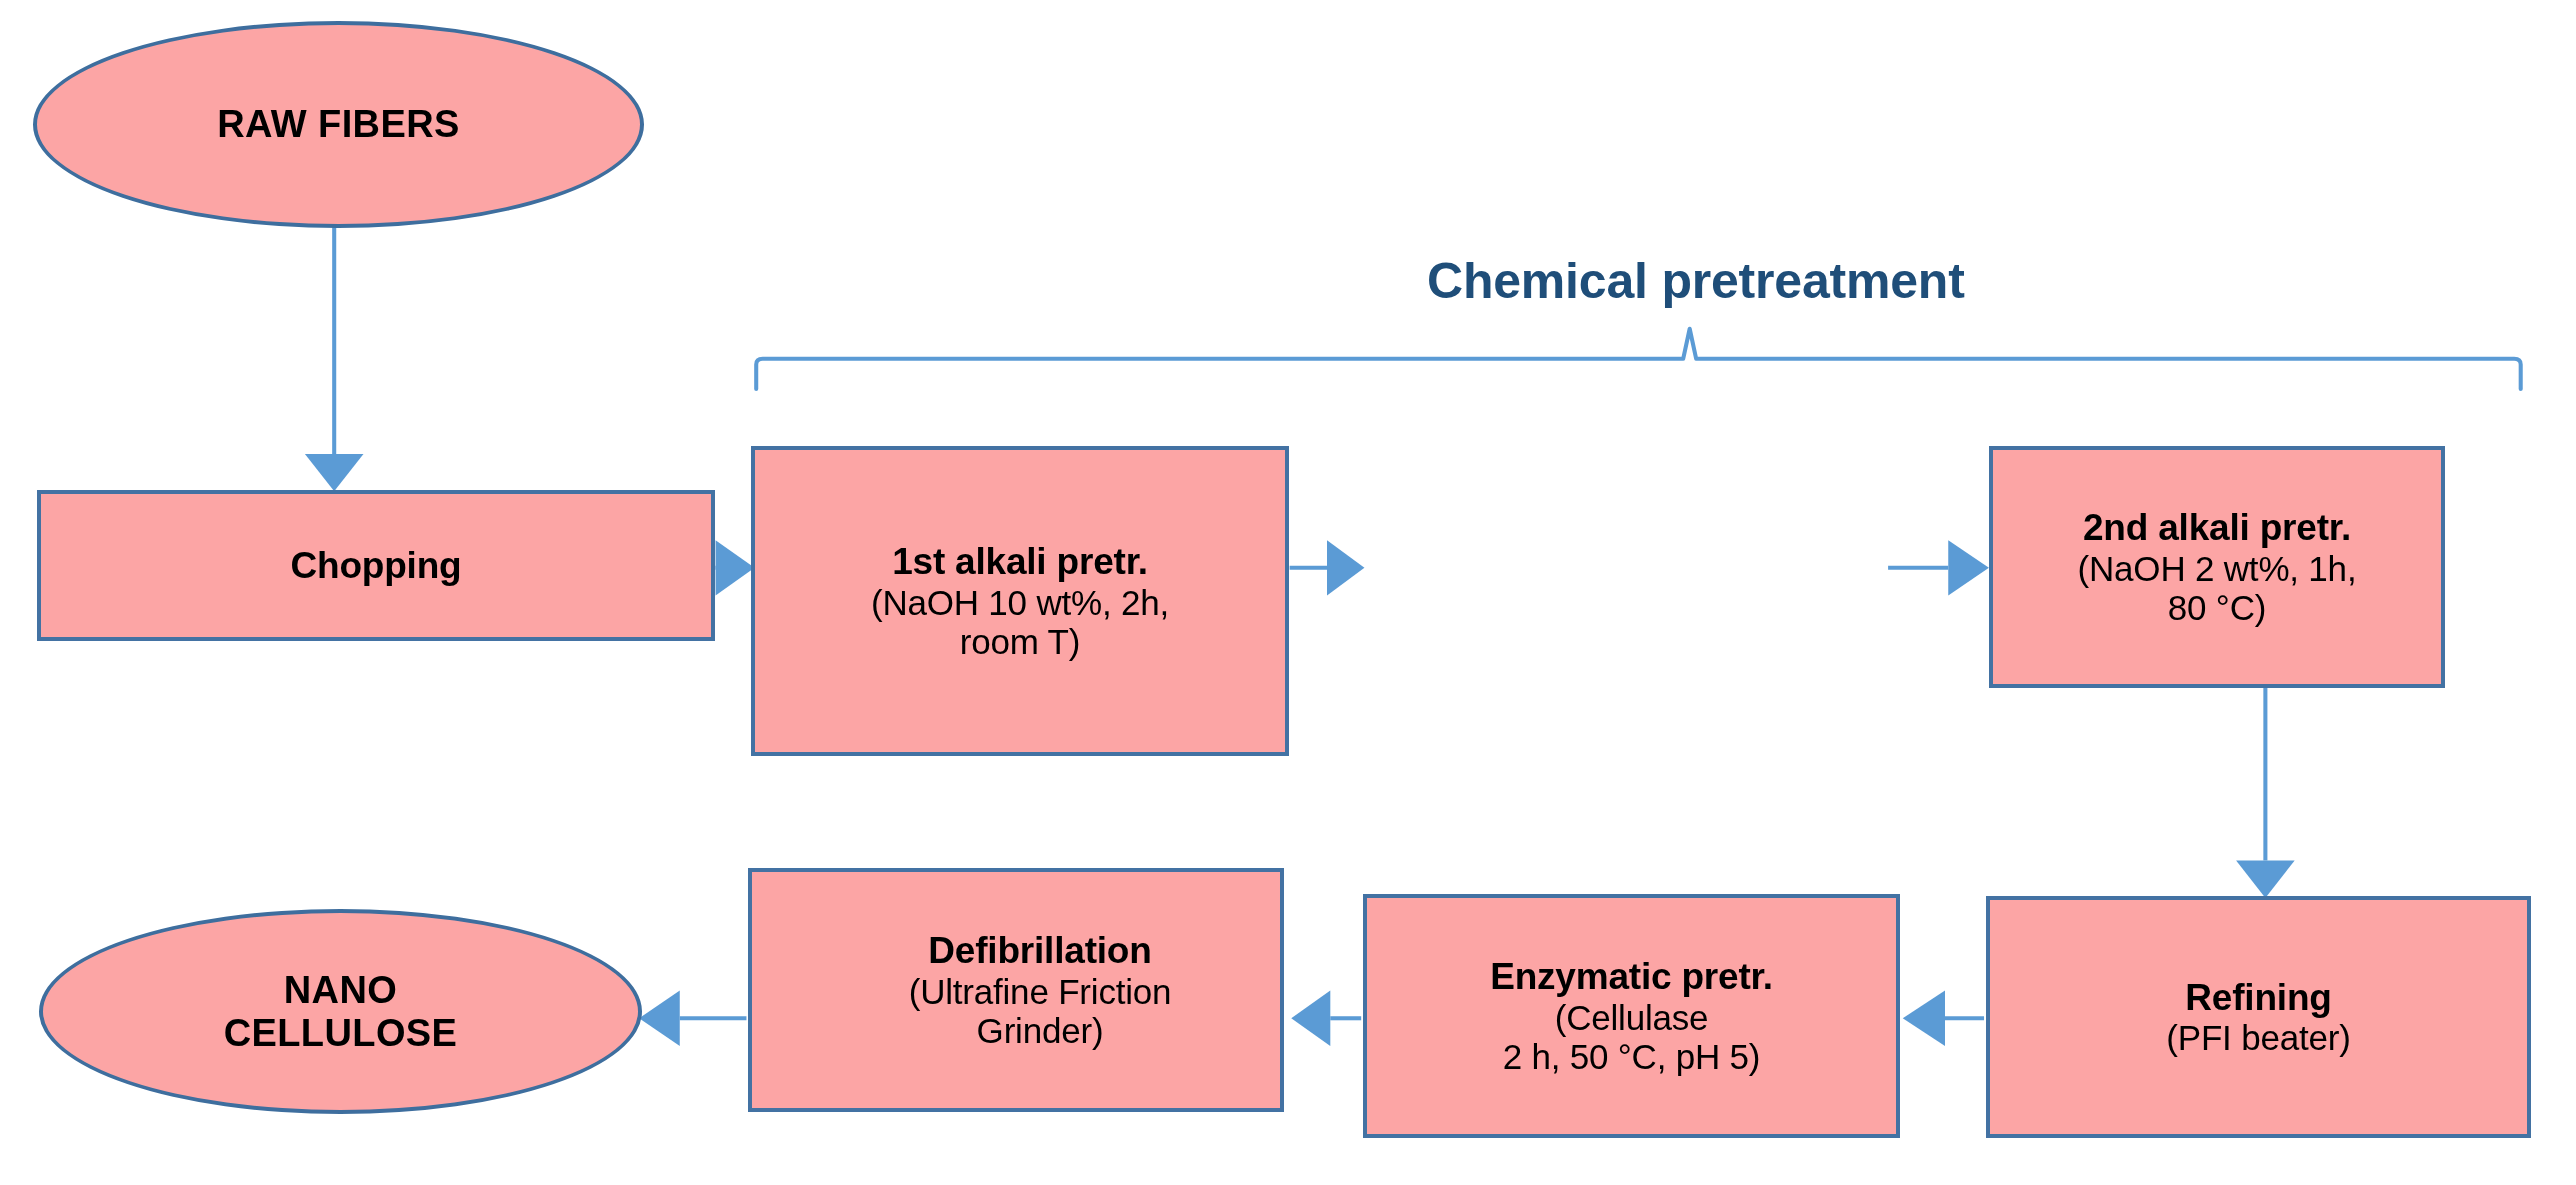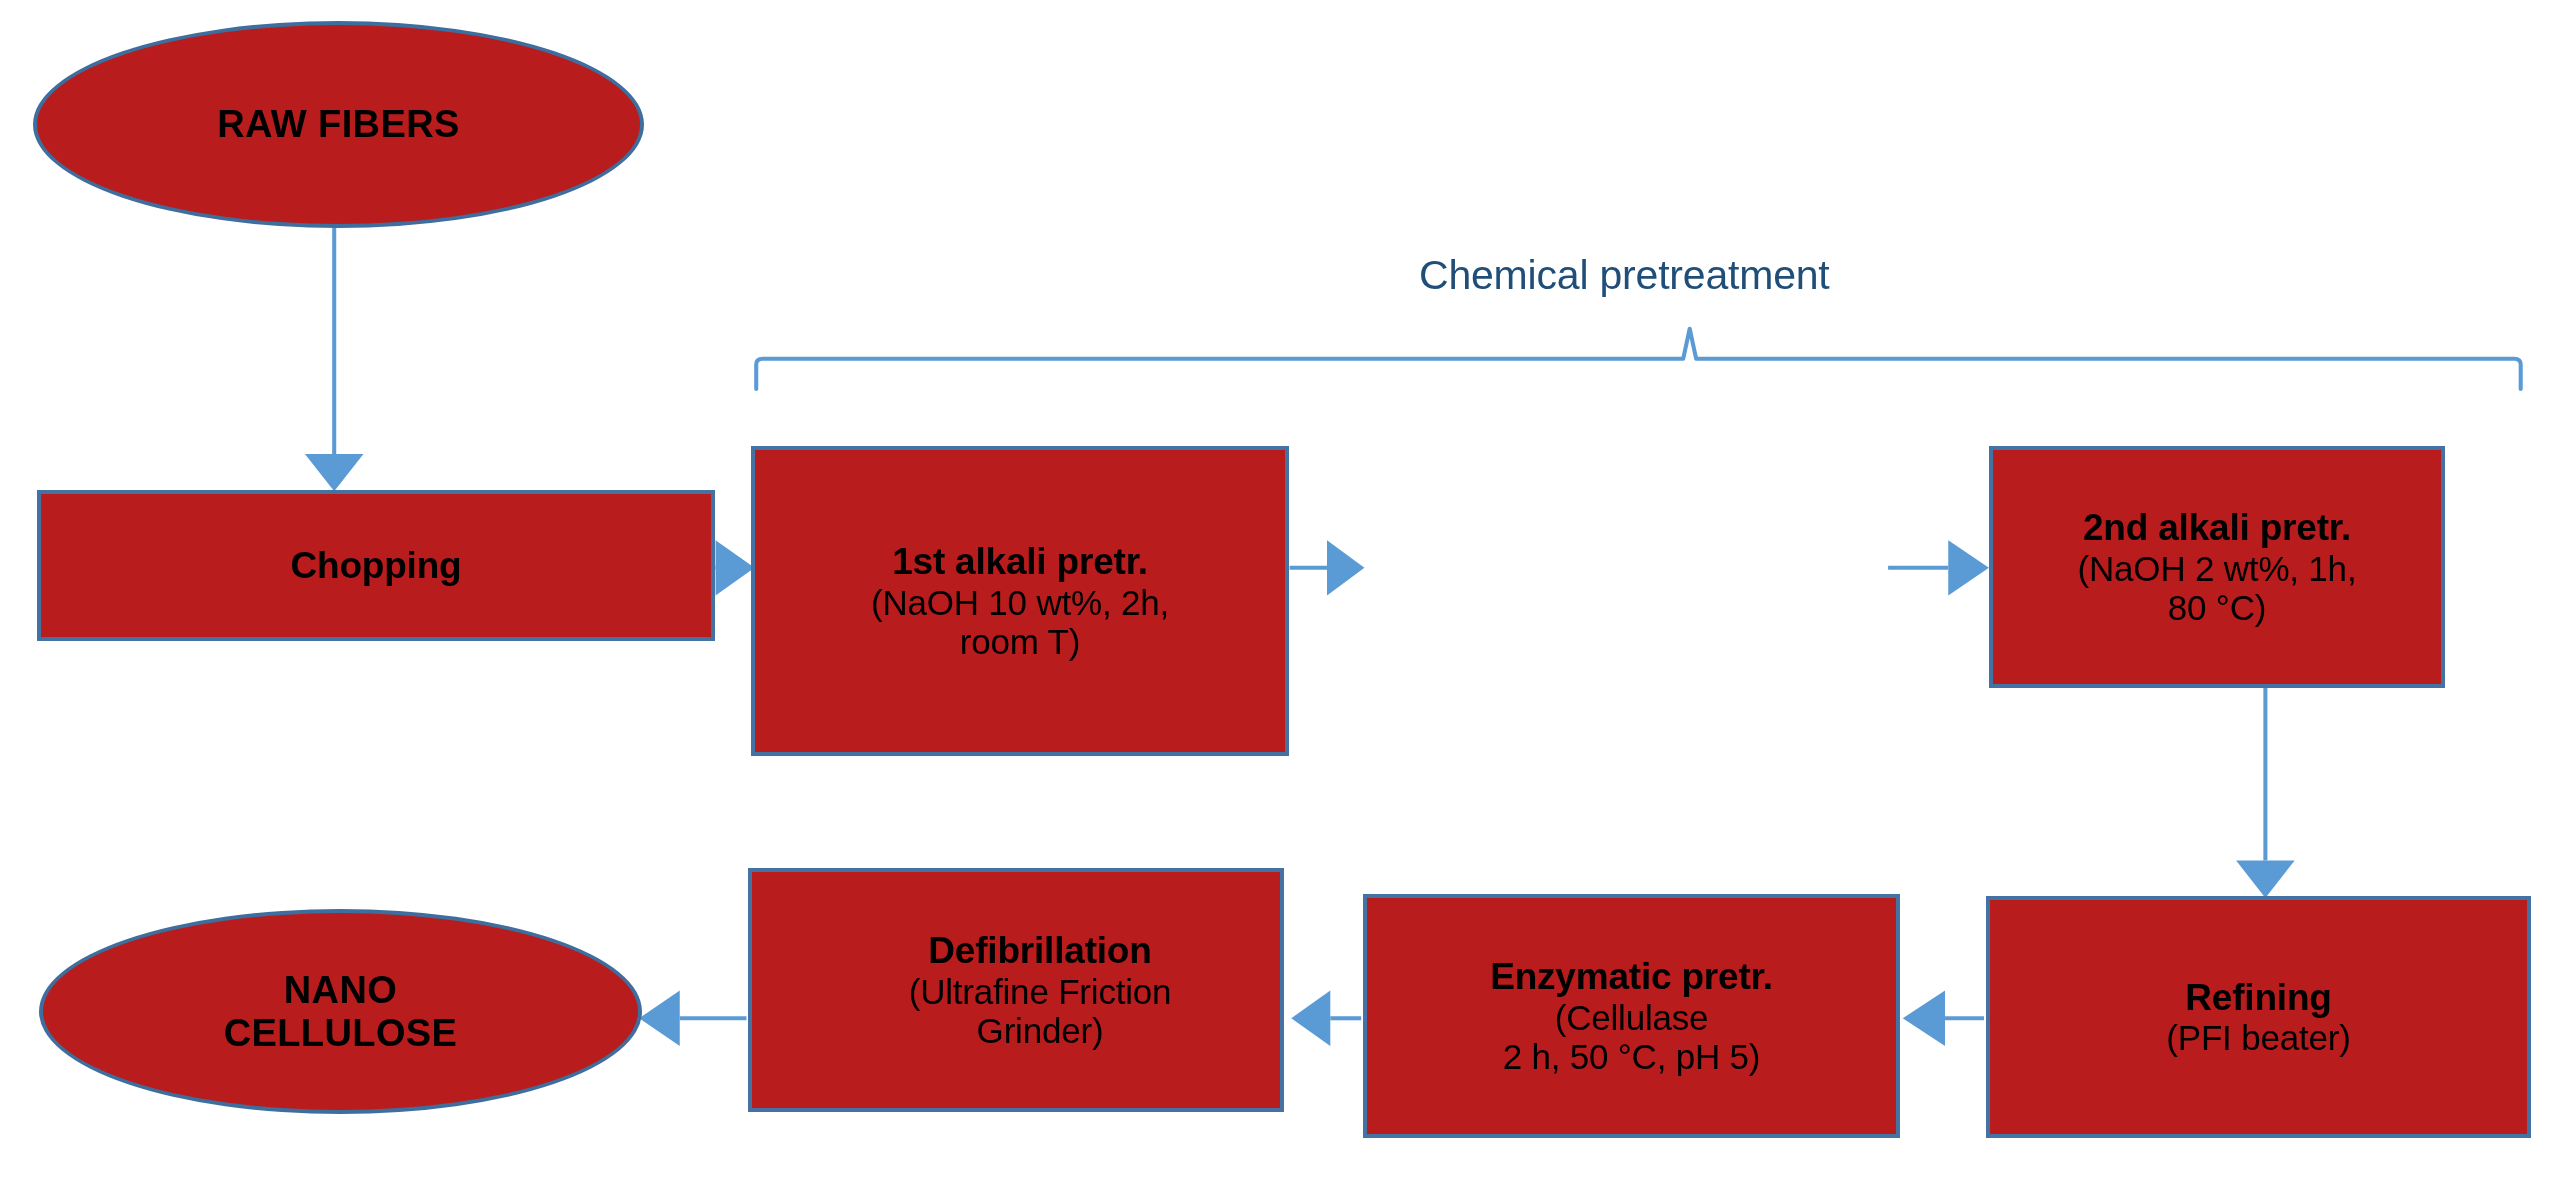--- a/index.html
+++ b/index.html
@@ -14,21 +14,21 @@
   #canvas {
     position: relative;
     width: 2576px;
     height: 1186px;
     background: #ffffff;
     overflow: hidden;
   }
   .node {
     position: absolute;
     box-sizing: border-box;
-    background: #b91c1c;
+    background: #fca5a5;
     border: 4.1px solid #4372A3;
     display: flex;
     flex-direction: column;
     align-items: center;
     justify-content: center;
     text-align: center;
     color: #000000;
     line-height: 1.12;
   }
   .node .title {
@@ -47,24 +47,25 @@
     border-color: #3E6E9E;
   }
   .ellipse .title {
     font-size: 38px;
     font-weight: bold;
     letter-spacing: 0.4px;
   }
   .bracket-label {
     position: absolute;
     color: #1F4E79;
-    font-weight: normal;
-    font-size: 41px;
+    font-weight: bold;
+    font-size: 50px;
     letter-spacing: -0.2px;
     white-space: nowrap;
+    margin-left: 8px;
   }
   svg.overlay {
     position: absolute;
     left: 0;
     top: 0;
     width: 2576px;
     height: 1186px;
     pointer-events: none;
   }
 </style>

